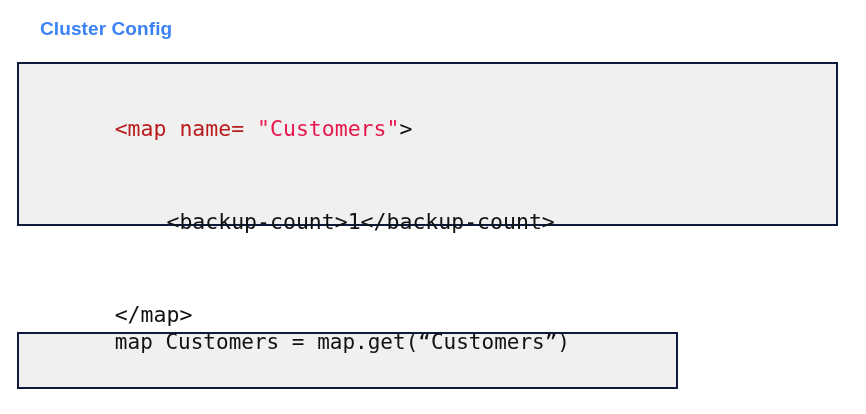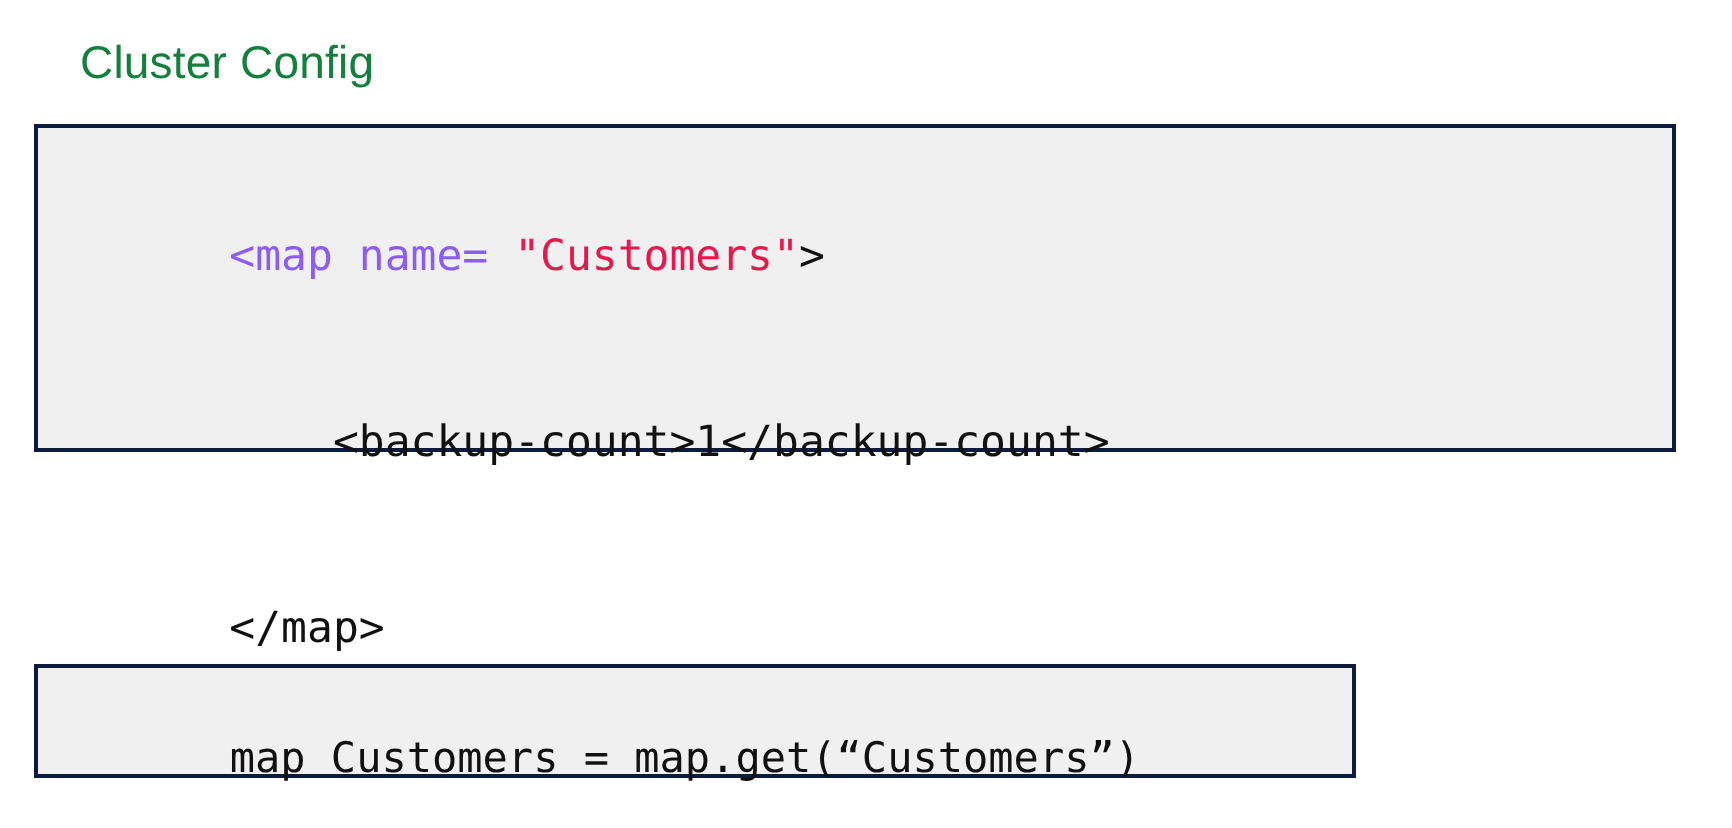--- a/index.html
+++ b/index.html
@@ -17,23 +17,23 @@
 
   .page {
     position: absolute;
     inset: 0;
   }
 
   .section-heading {
     position: absolute;
     left: 40px;
     font-family: "Liberation Sans", sans-serif;
-    font-size: 23px;
-    font-weight: 400;
-    color: #15803d;
+    font-size: 19px;
+    font-weight: 700;
+    color: #3b82f6;
     letter-spacing: 0.1px;
     white-space: pre;
   }
 
   #heading-cluster-config { top: 18px; }
   #heading-your-code      { top: 284px; }
 
   .code-box {
     position: absolute;
     background: #f0f0f0;
@@ -50,40 +50,40 @@
     padding: 18px 0 0 0;
   }
 
   #code-box-your-code {
     left: 17px;
     top: 332px;
     width: 661px;
     height: 57px;
     padding: 0;
     display: flex;
-    align-items: flex-start;
+    align-items: flex-end;
   }
 
   .code-line {
     font-family: "DejaVu Sans Mono", "Liberation Mono", monospace;
     font-size: 21.5px;
     line-height: 31px;
     white-space: pre;
     color: #111111;
     padding-left: 18px;
     letter-spacing: 0px;
   }
 
   #code-box-your-code .code-line {
     font-size: 21px;
     line-height: 30px;
     padding-left: 20px;
   }
 
-  .tok-tag     { color: #8b5cf6; }
+  .tok-tag     { color: #b91c1c; }
   .tok-string  { color: #e8174d; }
   .tok-plain   { color: #111111; }
 </style>
 </head>
 <body>
 
 <div class="page">
 
   <div class="section-heading" id="heading-cluster-config">Cluster Config</div>
 

